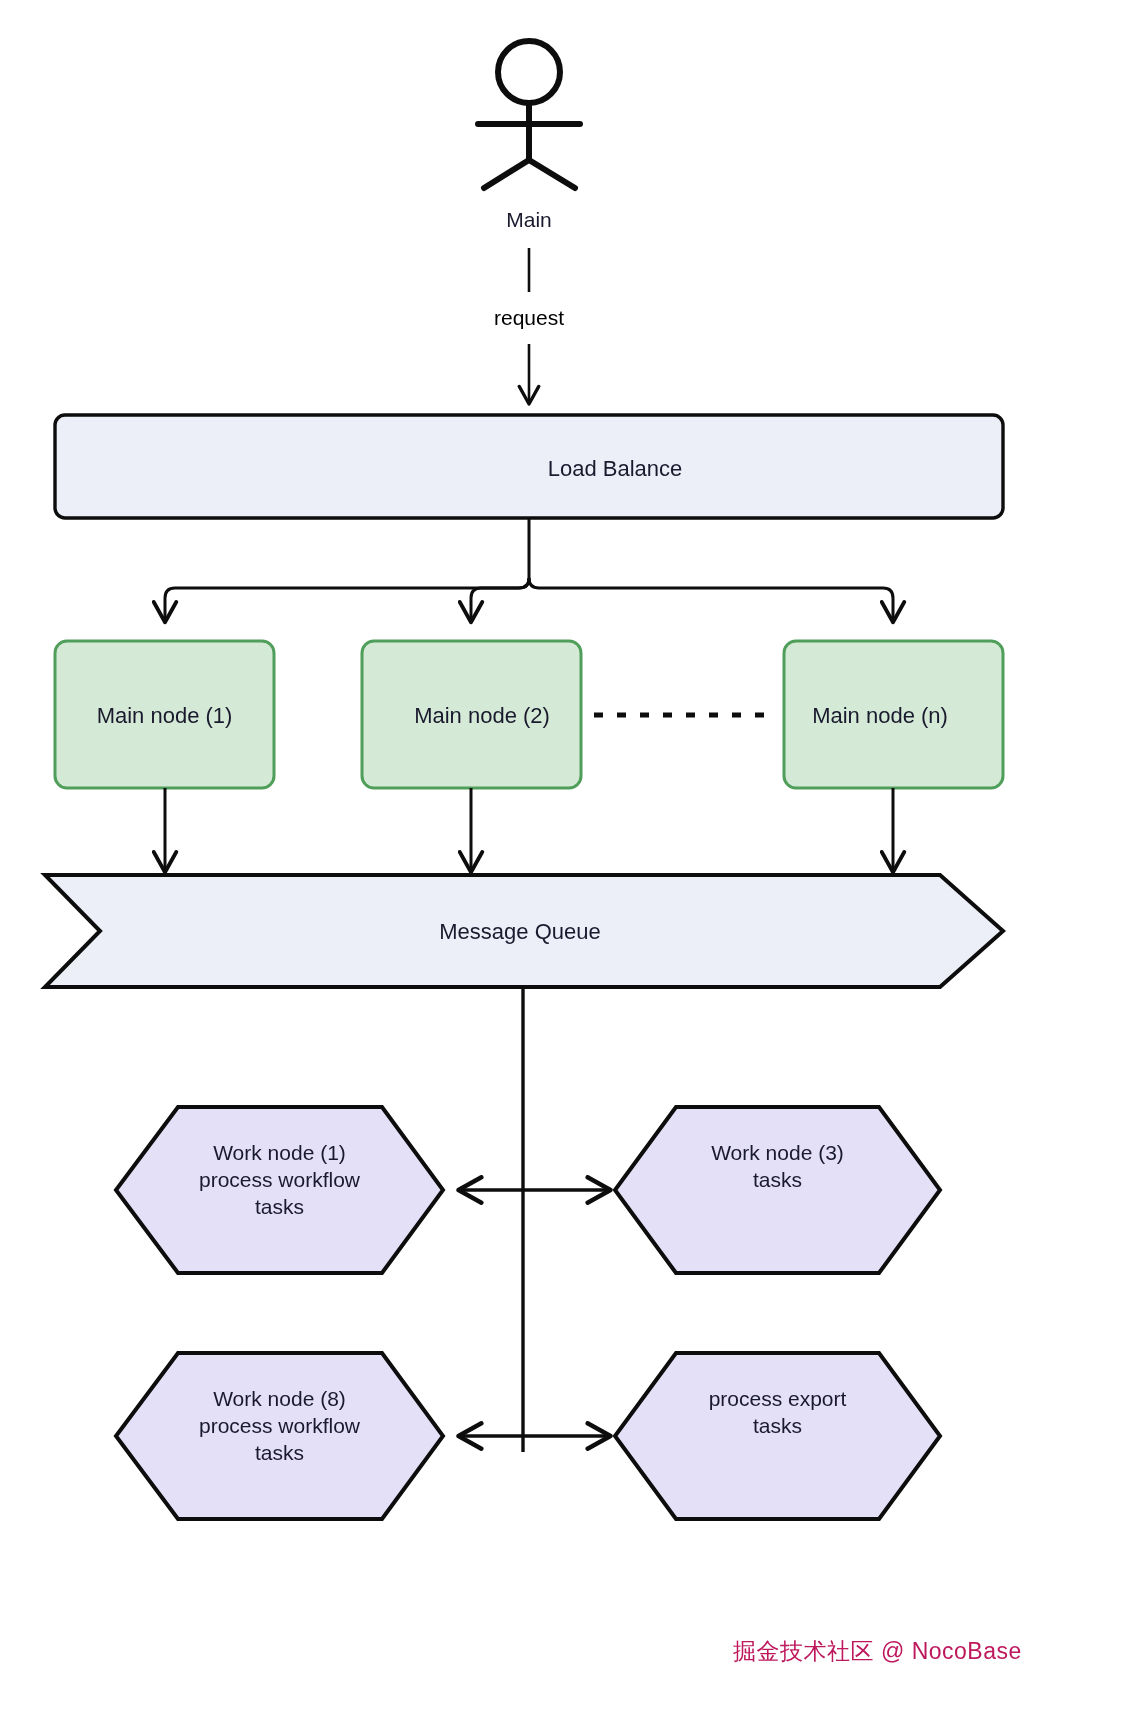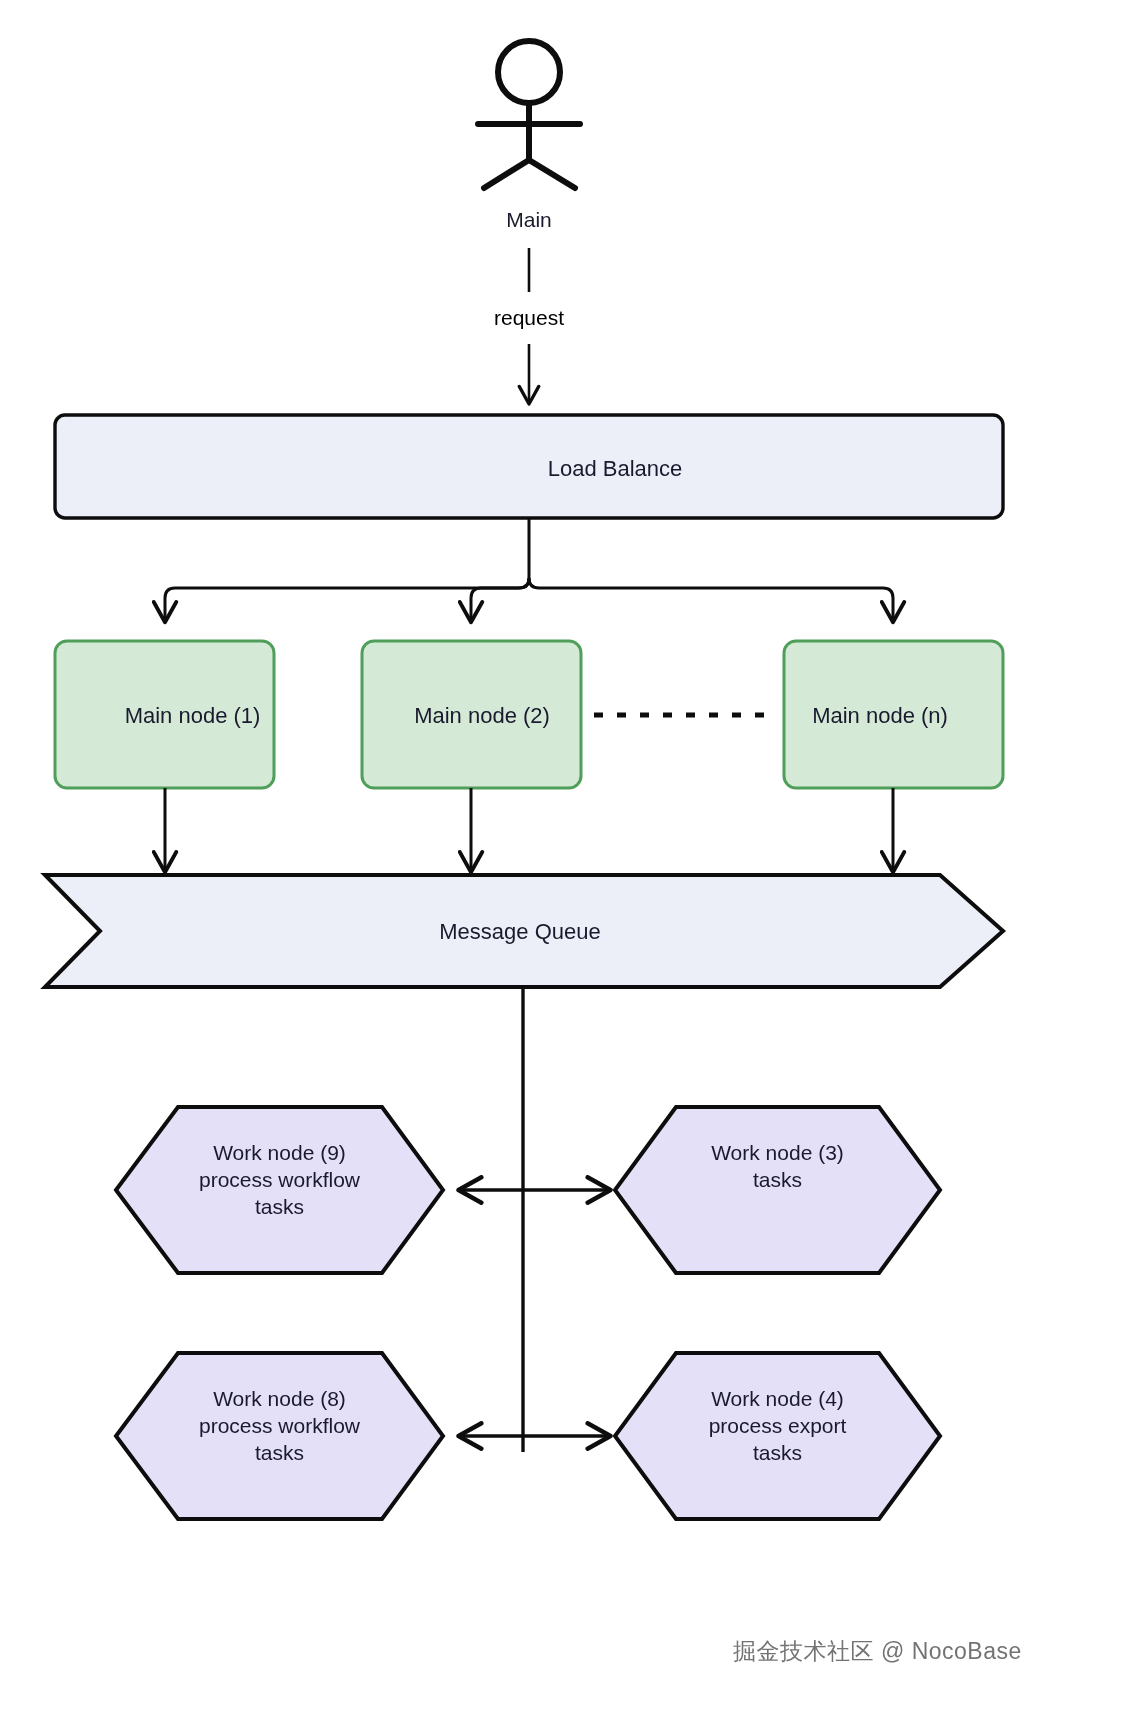--- a/index.html
+++ b/index.html
@@ -32,21 +32,21 @@
   .lbl-20 { font-size: 22px; }
   .edge-label {
     position: absolute;
     font-size: 21px;
     color: #000000;
     text-align: center;
   }
   .watermark {
     position: absolute;
     font-size: 23px;
-    color: #737373;
+    color: #be185d;
     letter-spacing: 0.5px;
     white-space: nowrap;
   }
 </style>
 </head>
 <body>
 
 <svg id="canvas" viewBox="0 0 1148 1718" xmlns="http://www.w3.org/2000/svg">
   <defs>
     <marker id="arrow" viewBox="0 0 12 12" refX="9" refY="6" markerWidth="9" markerHeight="9" orient="auto-start-reverse">
@@ -123,42 +123,41 @@
     <path d="M 676 1353 L 879 1353 L 940 1436 L 879 1519 L 676 1519 L 615 1436 Z" fill="#E4E0F8" stroke="#0d0d0d" stroke-width="4"></path>
   </g>
 </svg>
 
 <div class="node-label lbl-18" style="left:429px; top:207px; width:200px;">Main</div>
 
 <div class="edge-label" style="left:429px; top:306px; width:200px;">request</div>
 
 <div class="node-label lbl-20" style="left:55px; top:455px; width:1120px;">Load Balance</div>
 
-<div class="node-label lbl-20" style="left:55px; top:702px; width:219px;padding-left:28px;">Main node (1)</div>
+<div class="node-label lbl-20" style="left:55px; top:702px; width:219px;">Main node (1)</div>
 <div class="node-label lbl-20" style="left:362px; top:702px; width:240px;">Main node (2)</div>
 <div class="node-label lbl-20" style="left:784px; top:702px; width:192px;">Main node (n)</div>
 
 <div class="node-label lbl-20" style="left:100px; top:918px; width:840px;">Message Queue</div>
 
 <div class="node-label lbl-18" style="left:116px; top:1140px; width:327px;">
-  <div>Work node (9)</div>
+  <div>Work node (1)</div>
   <div>process workflow</div>
   <div>tasks</div>
 </div>
 
 <div class="node-label lbl-18" style="left:615px; top:1140px; width:325px;">
   <div>Work node (3)</div>
   <div>tasks</div>
 </div>
 
 <div class="node-label lbl-18" style="left:116px; top:1386px; width:327px;">
   <div>Work node (8)</div>
   <div>process workflow</div>
   <div>tasks</div>
 </div>
 
 <div class="node-label lbl-18" style="left:615px; top:1386px; width:325px;">
-  <div>Work node (4)</div>
   <div>process export</div>
   <div>tasks</div>
 </div>
 
 <div class="watermark" style="left:733px; top:1636px;">掘金技术社区 @ NocoBase</div>
 
 </body></html>

